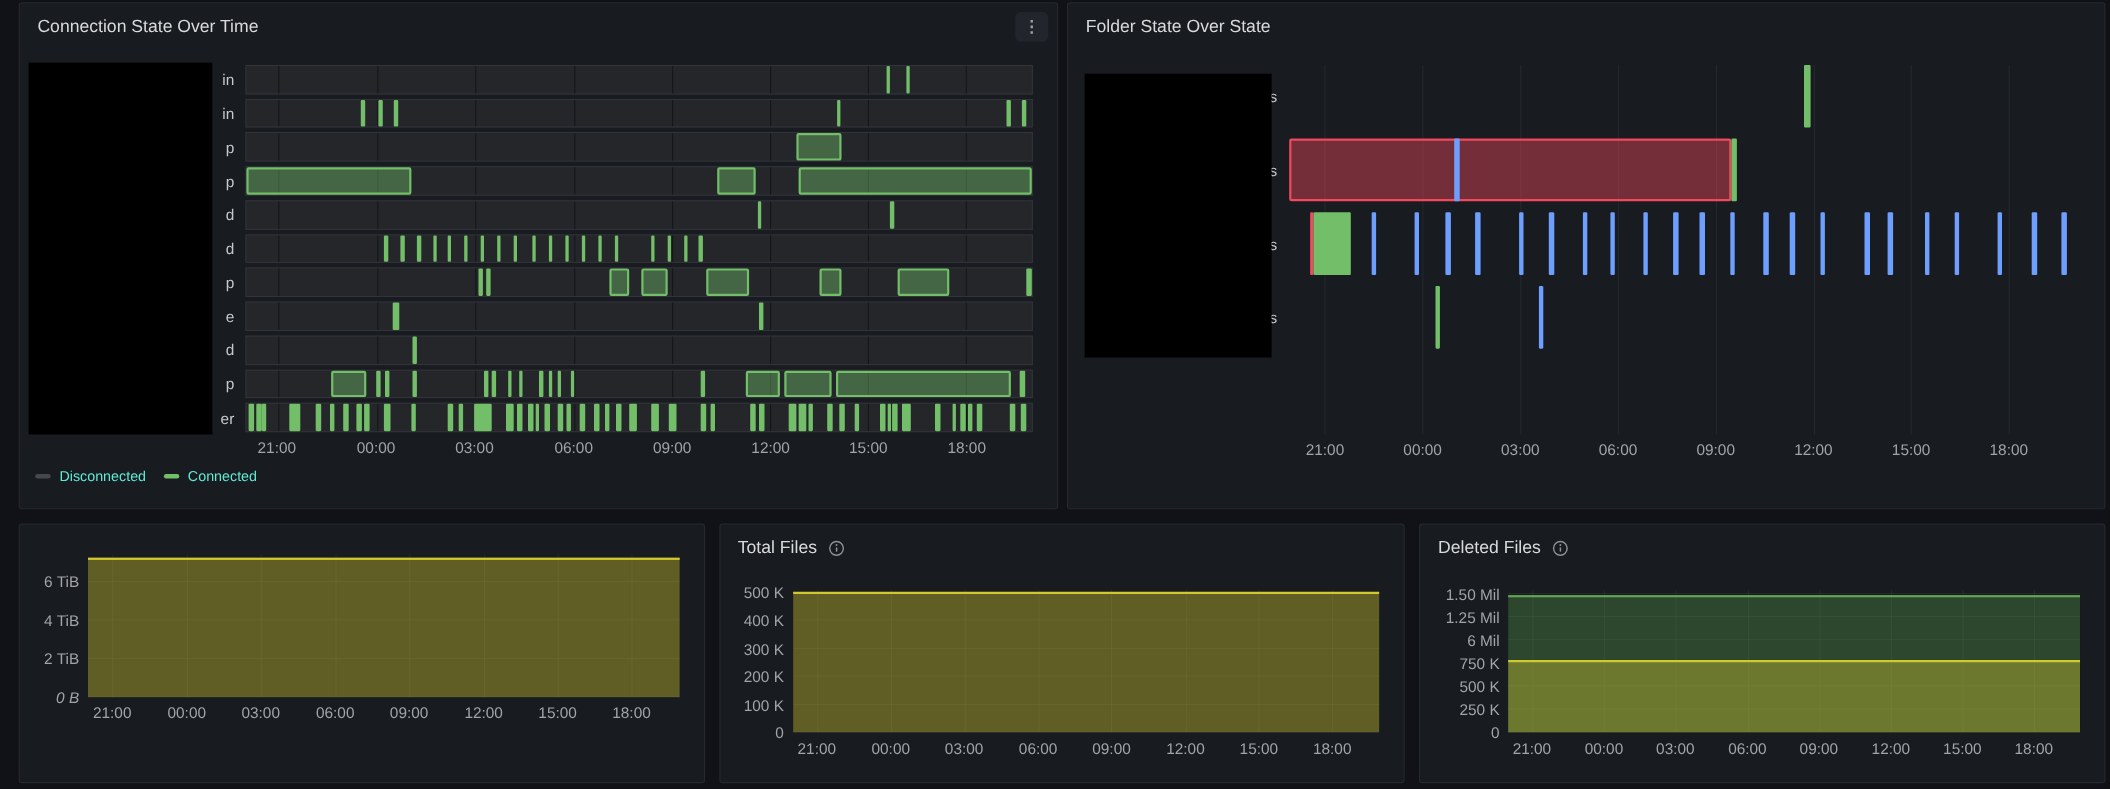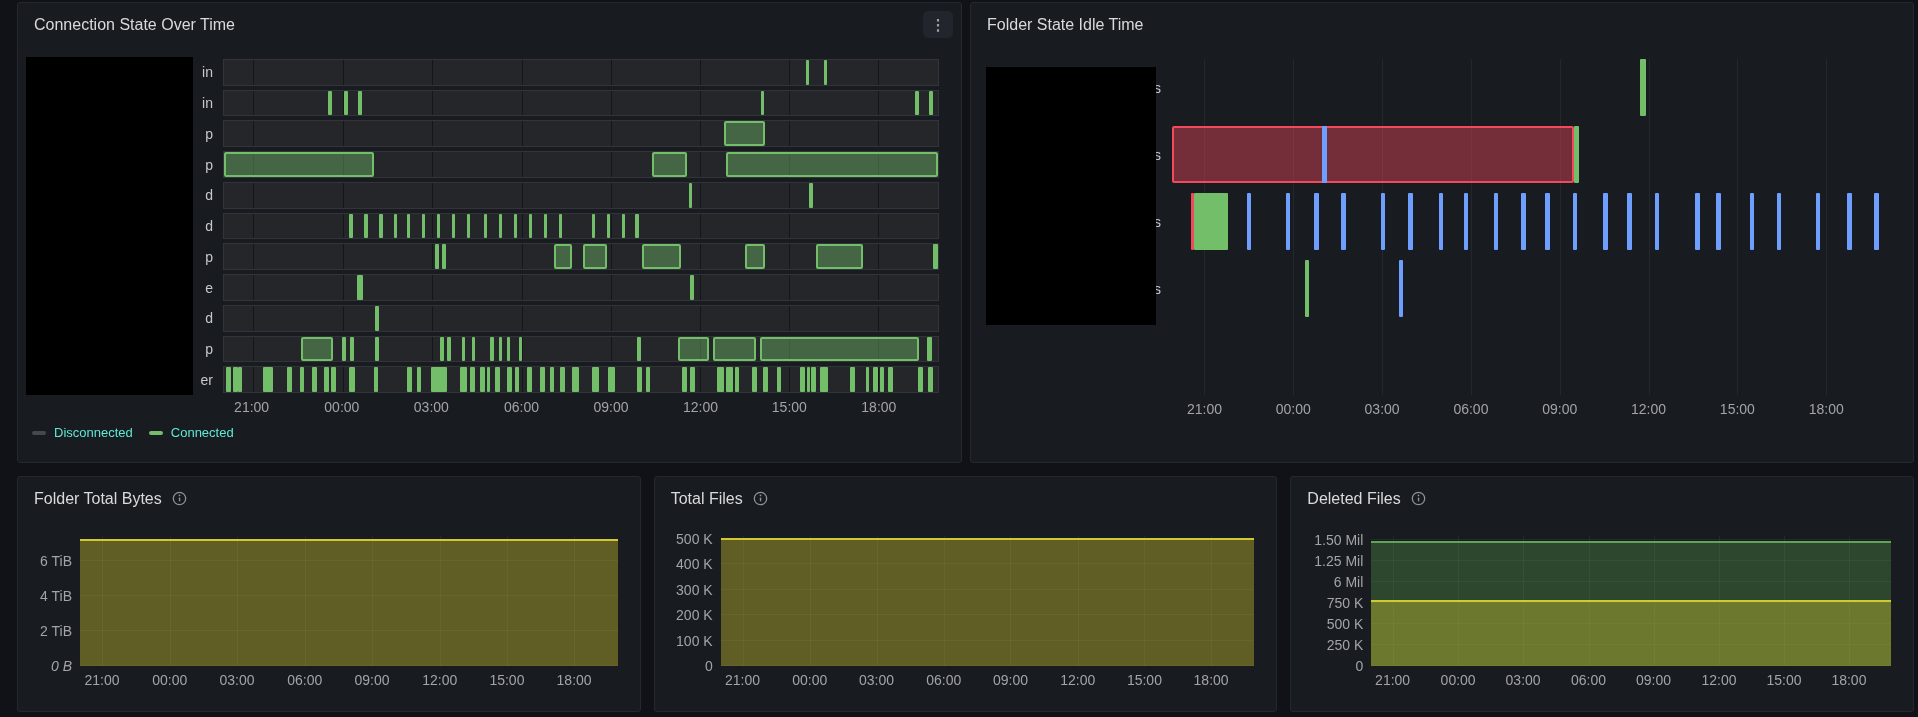--- a/index.html
+++ b/index.html
@@ -357,21 +357,21 @@
               <span class="leg-pill" style="background: rgb(115, 191, 105);"></span>
               <span class="leg-text">Connected</span>
             </div>
           </div>
       </div>
       <div class="redaction red-conn"></div>
     </section>
 
     <section class="panel panel-folder">
       <header class="p-head">
-        <h2 class="p-title">Folder State Idle Time</h2>
+        <h2 class="p-title">Folder State Over State</h2>
       </header>
       <div class="tl" id="tl-folder">
         <div class="tl-rows">
           <div class="tl-gridoverlay">
               <div class="gridline-v" style="left: 4.6%;"></div>
               <div class="gridline-v" style="left: 16.8%;"></div>
               <div class="gridline-v" style="left: 29%;"></div>
               <div class="gridline-v" style="left: 41.2%;"></div>
               <div class="gridline-v" style="left: 53.4%;"></div>
               <div class="gridline-v" style="left: 65.6%;"></div>
@@ -441,30 +441,20 @@
           </div>
       </div>
       <div class="redaction red-folder"></div>
     </section>
 
   </div>
 
   <div class="row row-bottom">
 
     <section class="panel" id="ts-bytes">
-      <header class="p-head">
-        <h2 class="p-title">Folder Total Bytes</h2>
-        <button class="info-btn">
-          <svg width="15" height="15" viewBox="0 0 16 16">
-              <circle cx="8" cy="8" r="6.6" fill="none" stroke="#8D9097" stroke-width="1.4"></circle>
-              <rect x="7.3" y="7" width="1.5" height="4.2" rx="0.7" fill="#8D9097"></rect>
-              <circle cx="8" cy="4.7" r="0.95" fill="#8D9097"></circle>
-            </svg>
-        </button>
-      </header>
       <div class="ts-body">
         <div class="ts-ycol">
             <span style="bottom: 81.0811%;">6 TiB</span>
             <span style="bottom: 54.0541%;">4 TiB</span>
             <span style="bottom: 27.027%;">2 TiB</span>
             <span style="bottom: 0%; font-style: italic;">0 B</span>
           </div>
         <div class="ts-plotwrap">
           <div class="ts-plot">
               <div class="gridline-h" style="bottom: 81.0811%;"></div>

